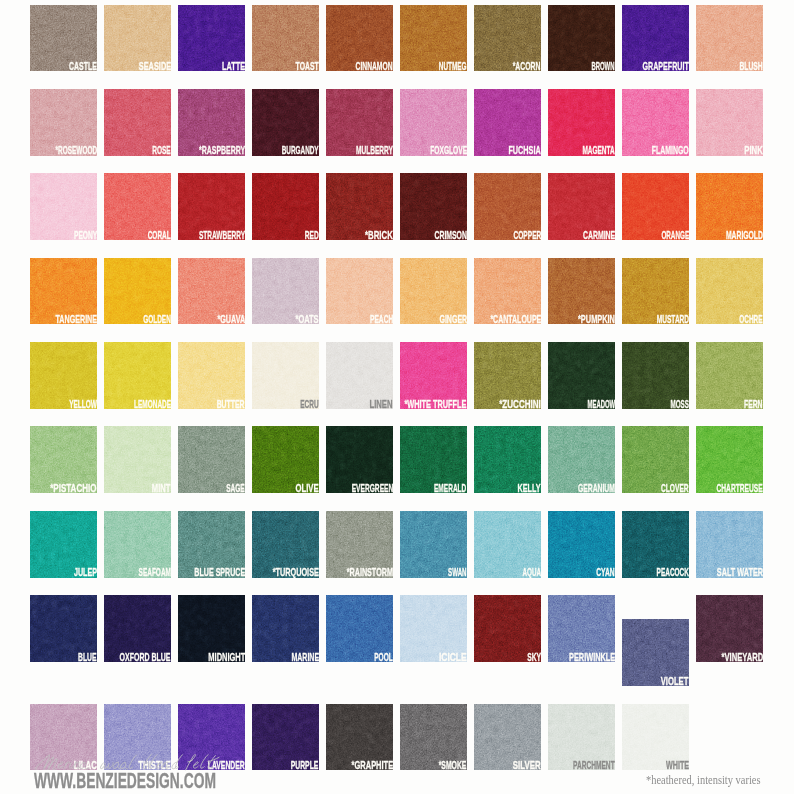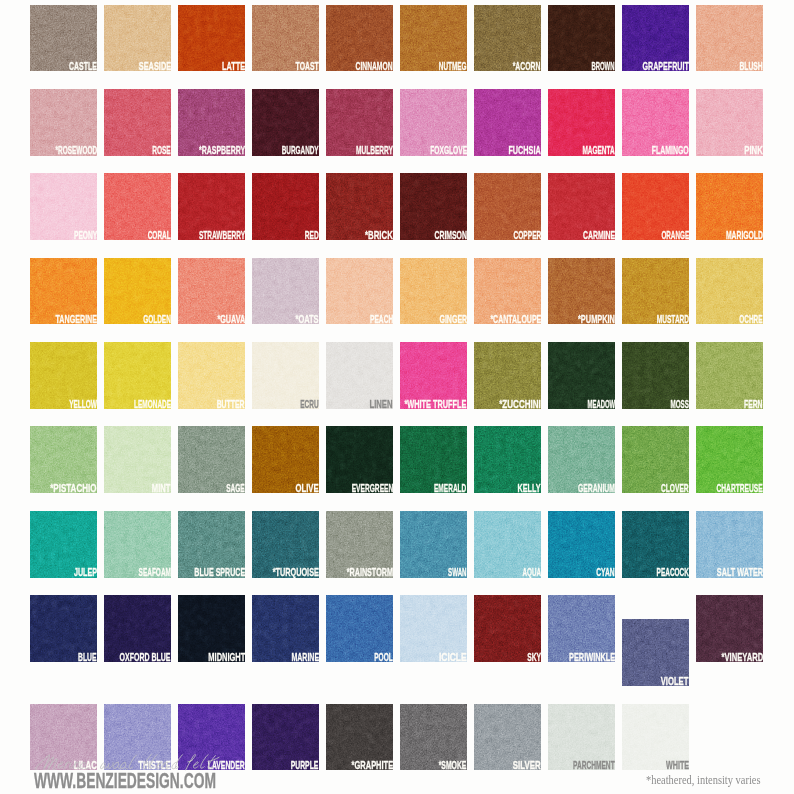--- a/index.html
+++ b/index.html
@@ -50,21 +50,21 @@
 </div>
 <span class="lbl" style="color: rgb(253, 252, 246); transform: scaleX(0.6194);">CASTLE</span>
 </div>
 <div class="sw" style="background-color: rgb(224, 191, 146);">
 <div class="texwrap">
 <div class="t t1" style="left:-140px;top:-125px"></div>
 <div class="t t2" style="left:-140px;top:-125px"></div>
 </div>
 <span class="lbl" style="color: rgb(253, 252, 246); transform: scaleX(0.6583);">SEASIDE</span>
 </div>
-<div class="sw" style="background-color: #c2410c; text-align: right;">
+<div class="sw" style="background-color: #4c1d95; text-align: right;">
 <div class="texwrap">
 <div class="t t1" style="left:-114px;top:-71px"></div>
 <div class="t t2" style="left:-114px;top:-71px"></div>
 </div>
 <span class="lbl" style="color: rgb(253, 252, 246); transform: scaleX(0.6559);">LATTE</span>
 </div>
 <div class="sw" style="background-color: rgb(187, 131, 96);">
 <div class="texwrap">
 <div class="t t1" style="left:-52px;top:-279px"></div>
 <div class="t t2" style="left:-52px;top:-279px"></div>
@@ -417,21 +417,21 @@
 </div>
 <span class="lbl" style="color: rgb(253, 252, 246); transform: scaleX(0.6758);">MINT</span>
 </div>
 <div class="sw" style="background-color: rgb(138, 155, 139);">
 <div class="texwrap">
 <div class="t t1" style="left:-70px;top:-260px"></div>
 <div class="t t2" style="left:-70px;top:-260px"></div>
 </div>
 <span class="lbl" style="color: rgb(253, 252, 246); transform: scaleX(0.5826);">SAGE</span>
 </div>
-<div class="sw" style="background-color: #a16207;">
+<div class="sw" style="background-color: #4d7c0f;">
 <div class="texwrap">
 <div class="t t1" style="left:-252px;top:-46px"></div>
 <div class="t t2" style="left:-252px;top:-46px"></div>
 </div>
 <span class="lbl" style="color: rgb(253, 252, 246); transform: scaleX(0.6879);">OLIVE</span>
 </div>
 <div class="sw" style="background-color: rgb(18, 43, 28);">
 <div class="texwrap">
 <div class="t t1" style="left:-24px;top:-56px"></div>
 <div class="t t2" style="left:-24px;top:-56px"></div>

